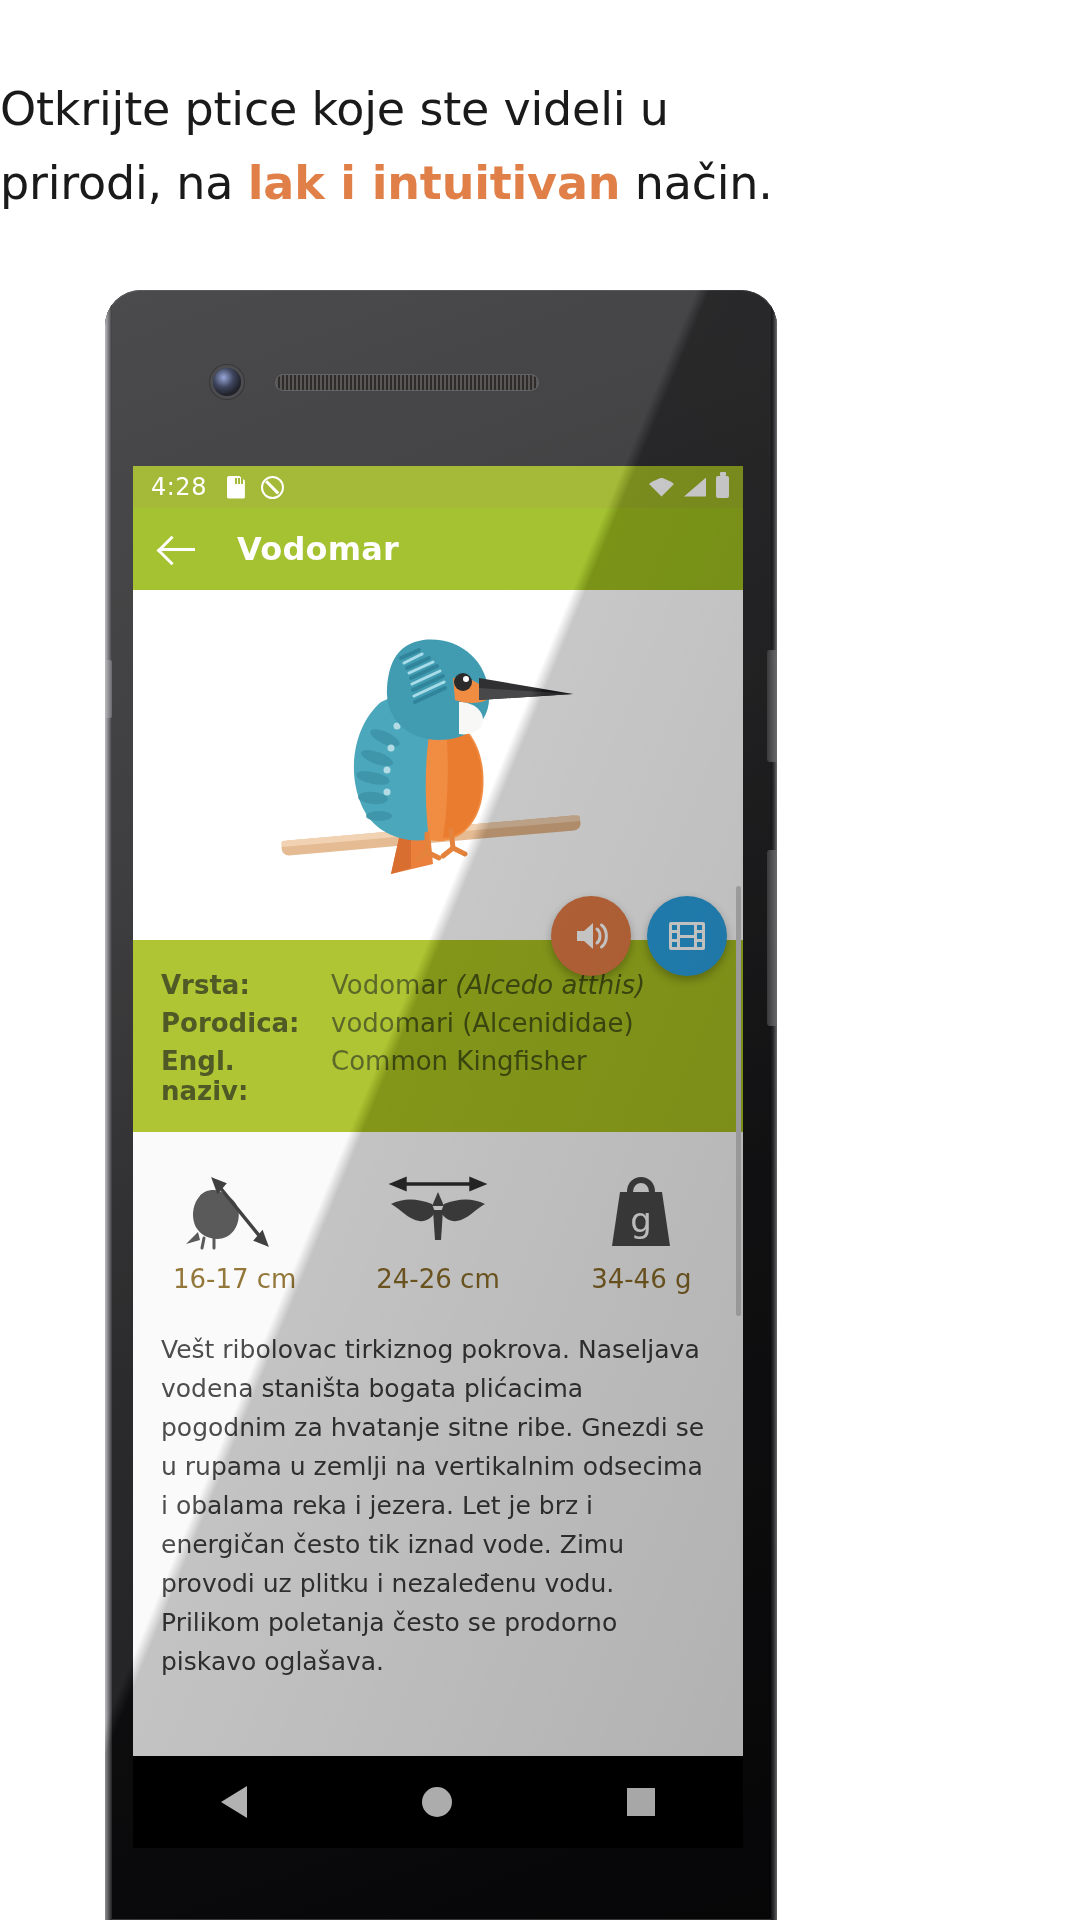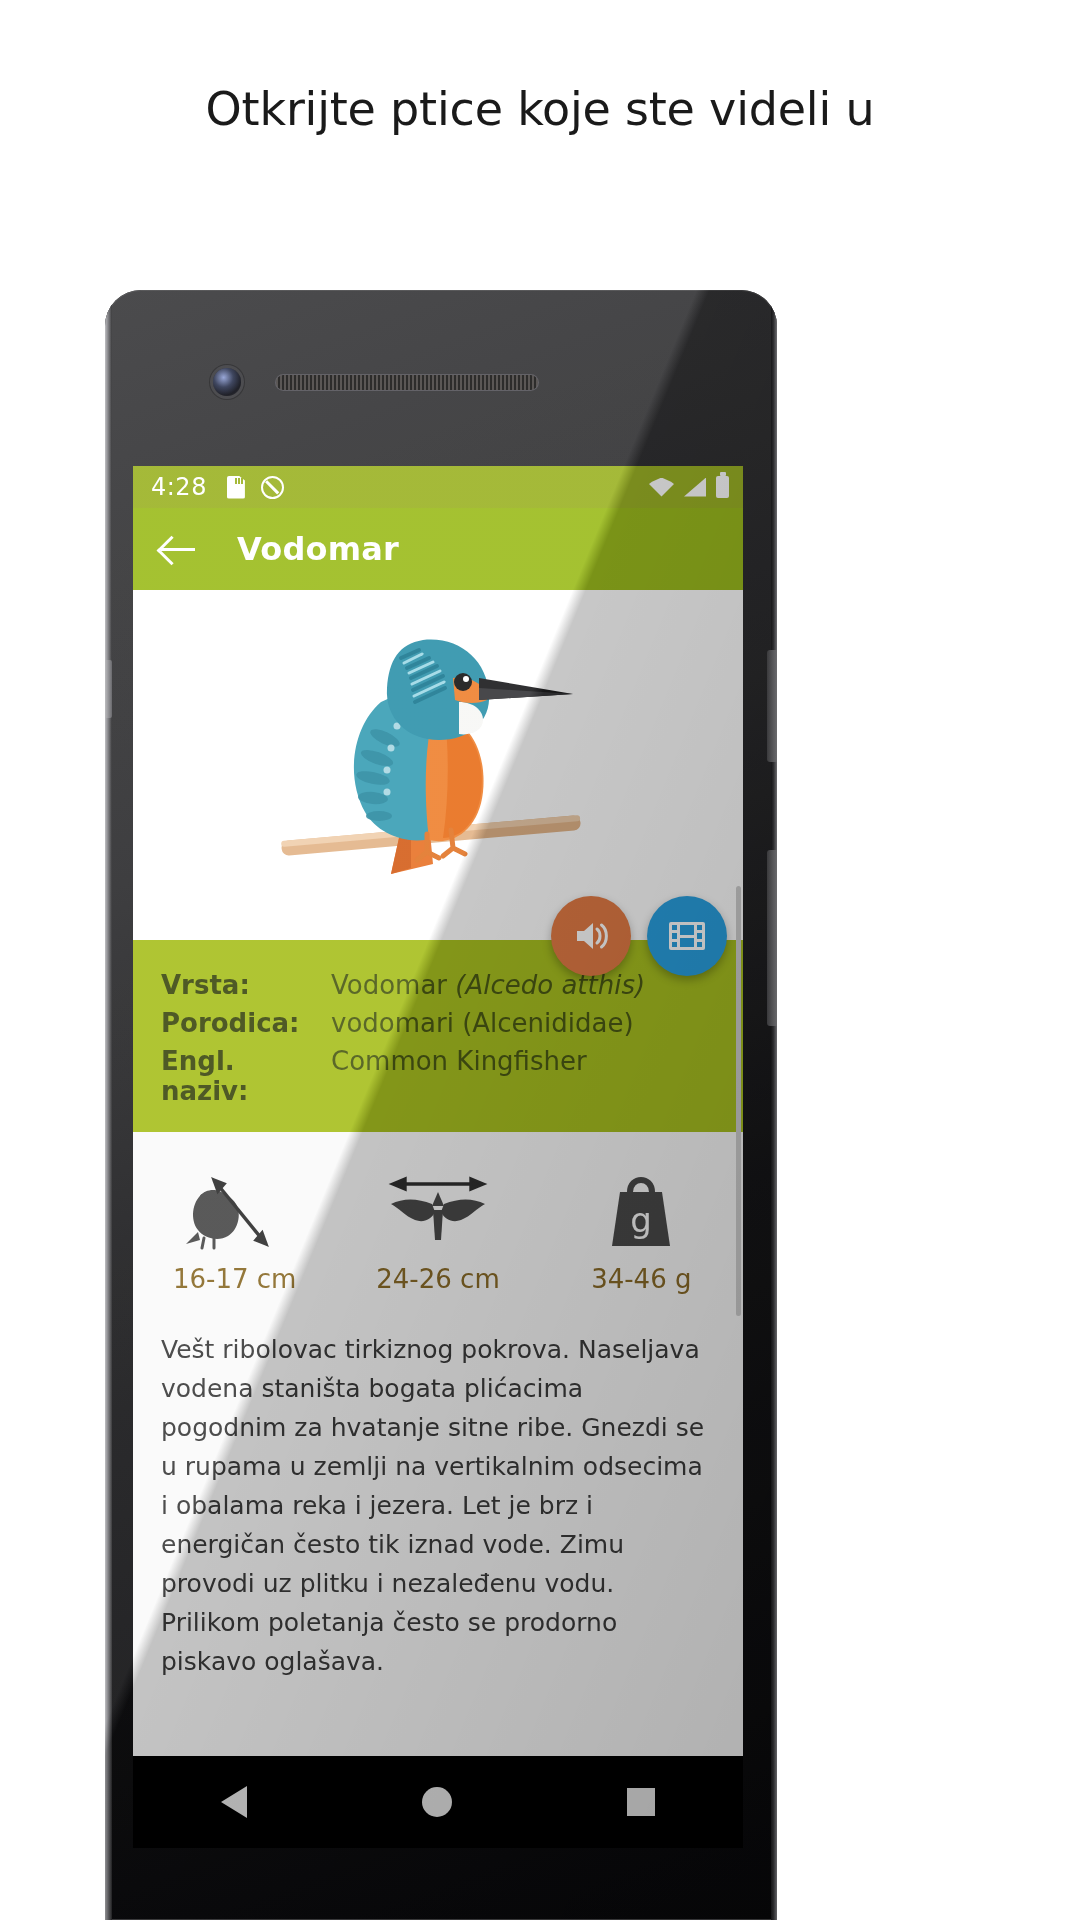--- a/index.html
+++ b/index.html
@@ -7,21 +7,20 @@
     width: 1080px; height: 1920px;
     background: #ffffff;
     font-family: "DejaVu Sans", "Liberation Sans", sans-serif;
     overflow: hidden;
   }
 
   
   .headline {
     position: absolute;
     top: 72px; left: 0; width: 1080px;
-    text-align: center;
     font-size: 46px;
     line-height: 74px;
     color: #1a1a1a;
     font-weight: 400;
     letter-spacing: -0.2px;
   }
   .headline .accent { color: #e08048; font-weight: 700; }
 
   
   .device {
@@ -242,20 +241,23 @@
   }
   .nav-recent {
     width: 28px; height: 28px; background: #e8e8e8; cursor: pointer;
   }
 </style>
 </head>
 <body>
 
 <div class="headline">
   <div>Otkrijte ptice koje ste videli u</div>
+  <div>
+    <span>prirodi, na </span><span class="accent">lak i intuitivan</span><span> način.</span>
+  </div>
 </div>
 
 <div class="device">
 
   <div class="front-camera"></div>
   <div class="earpiece"></div>
 
   <div class="screen">
 
     <div class="statusbar">

